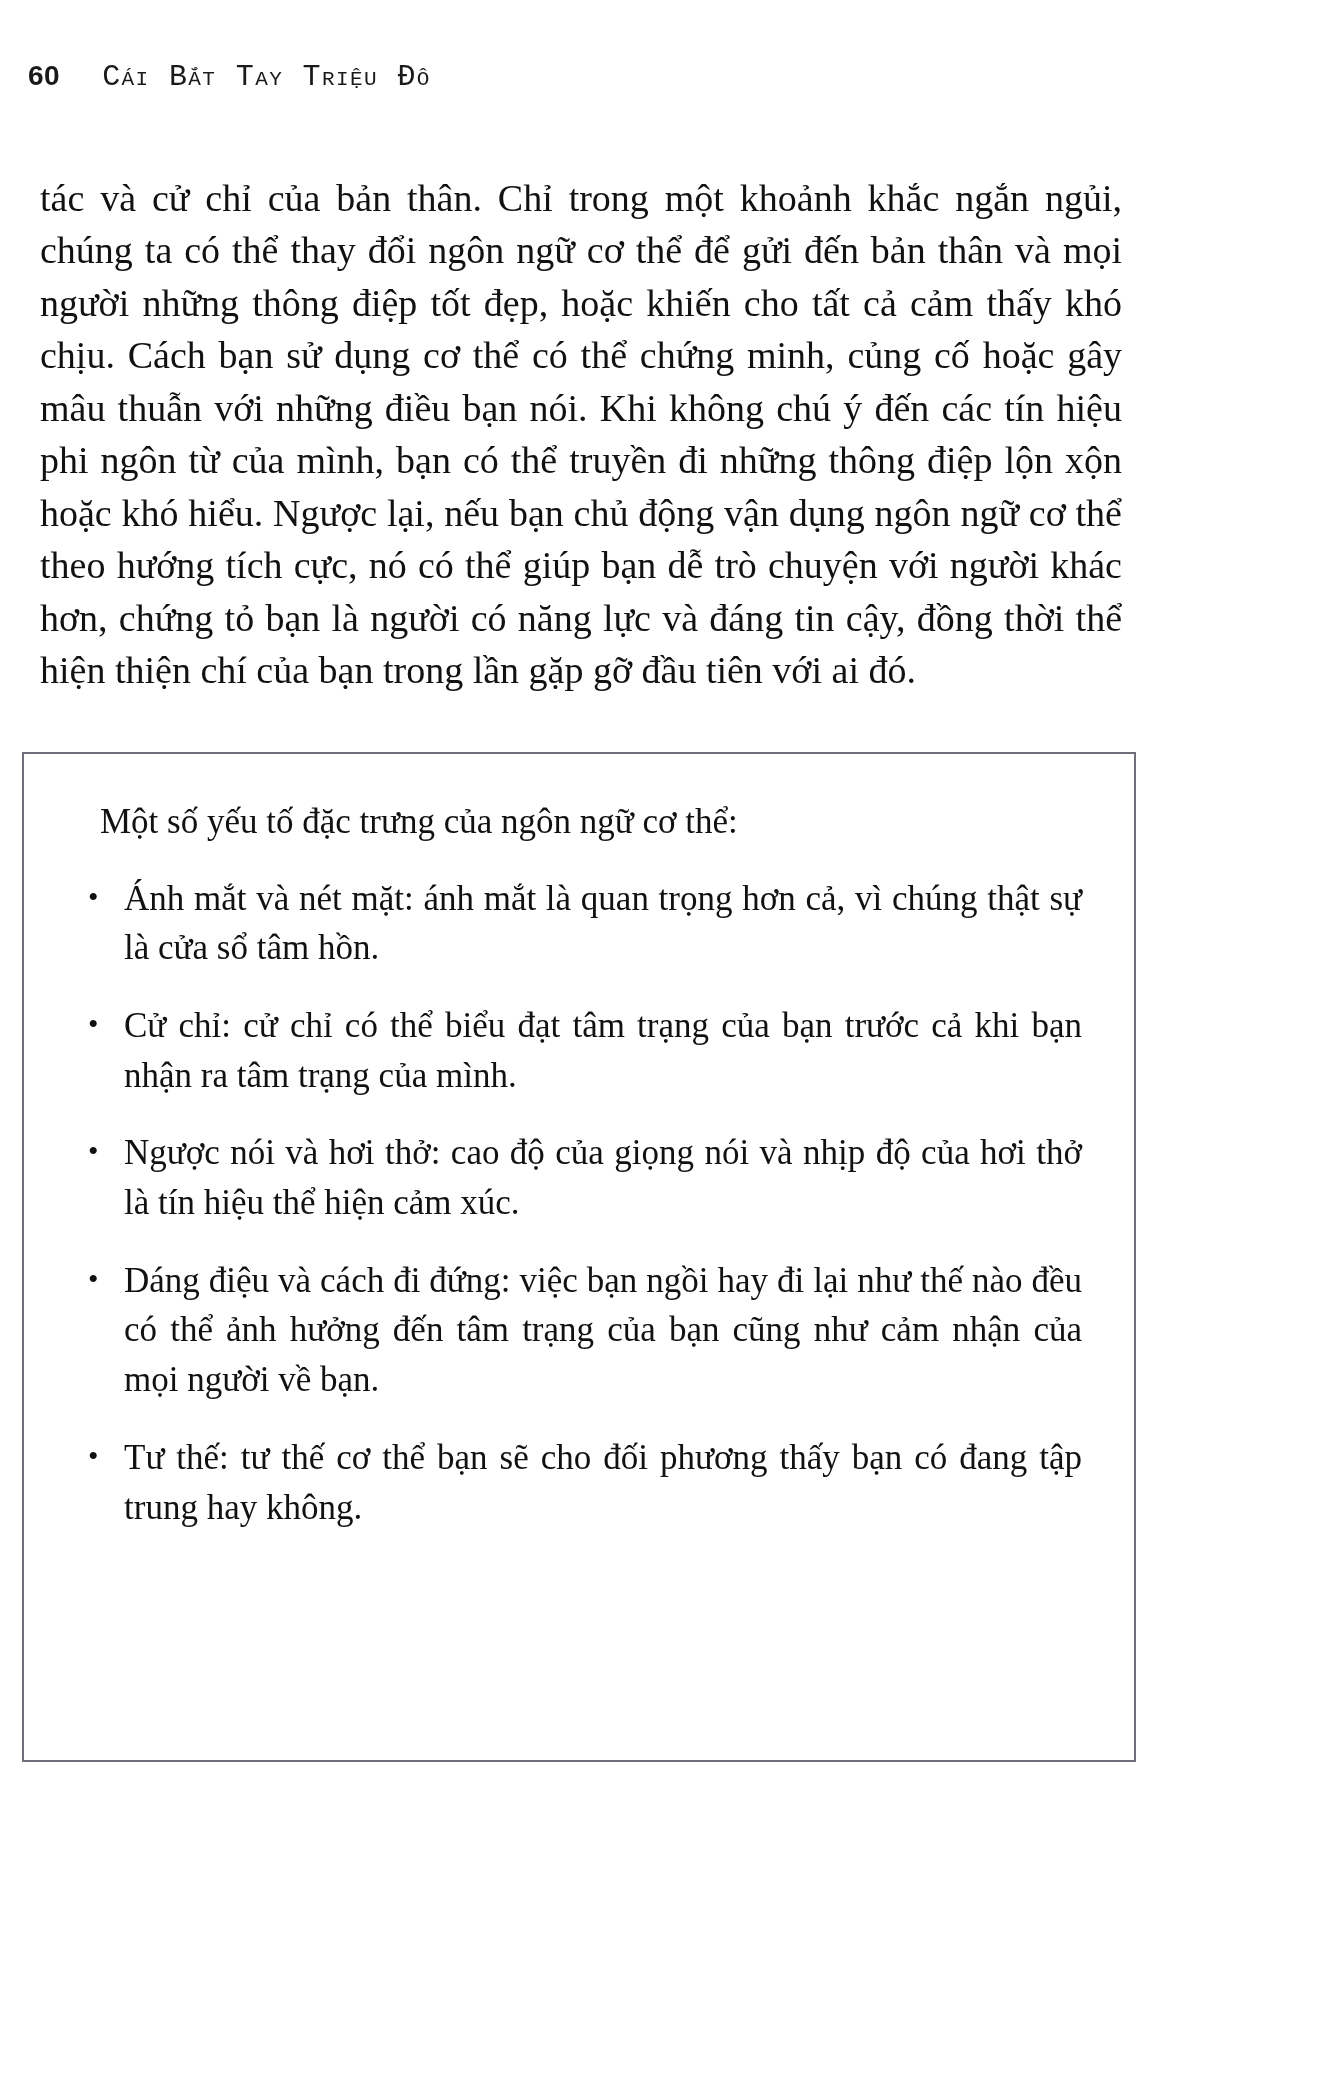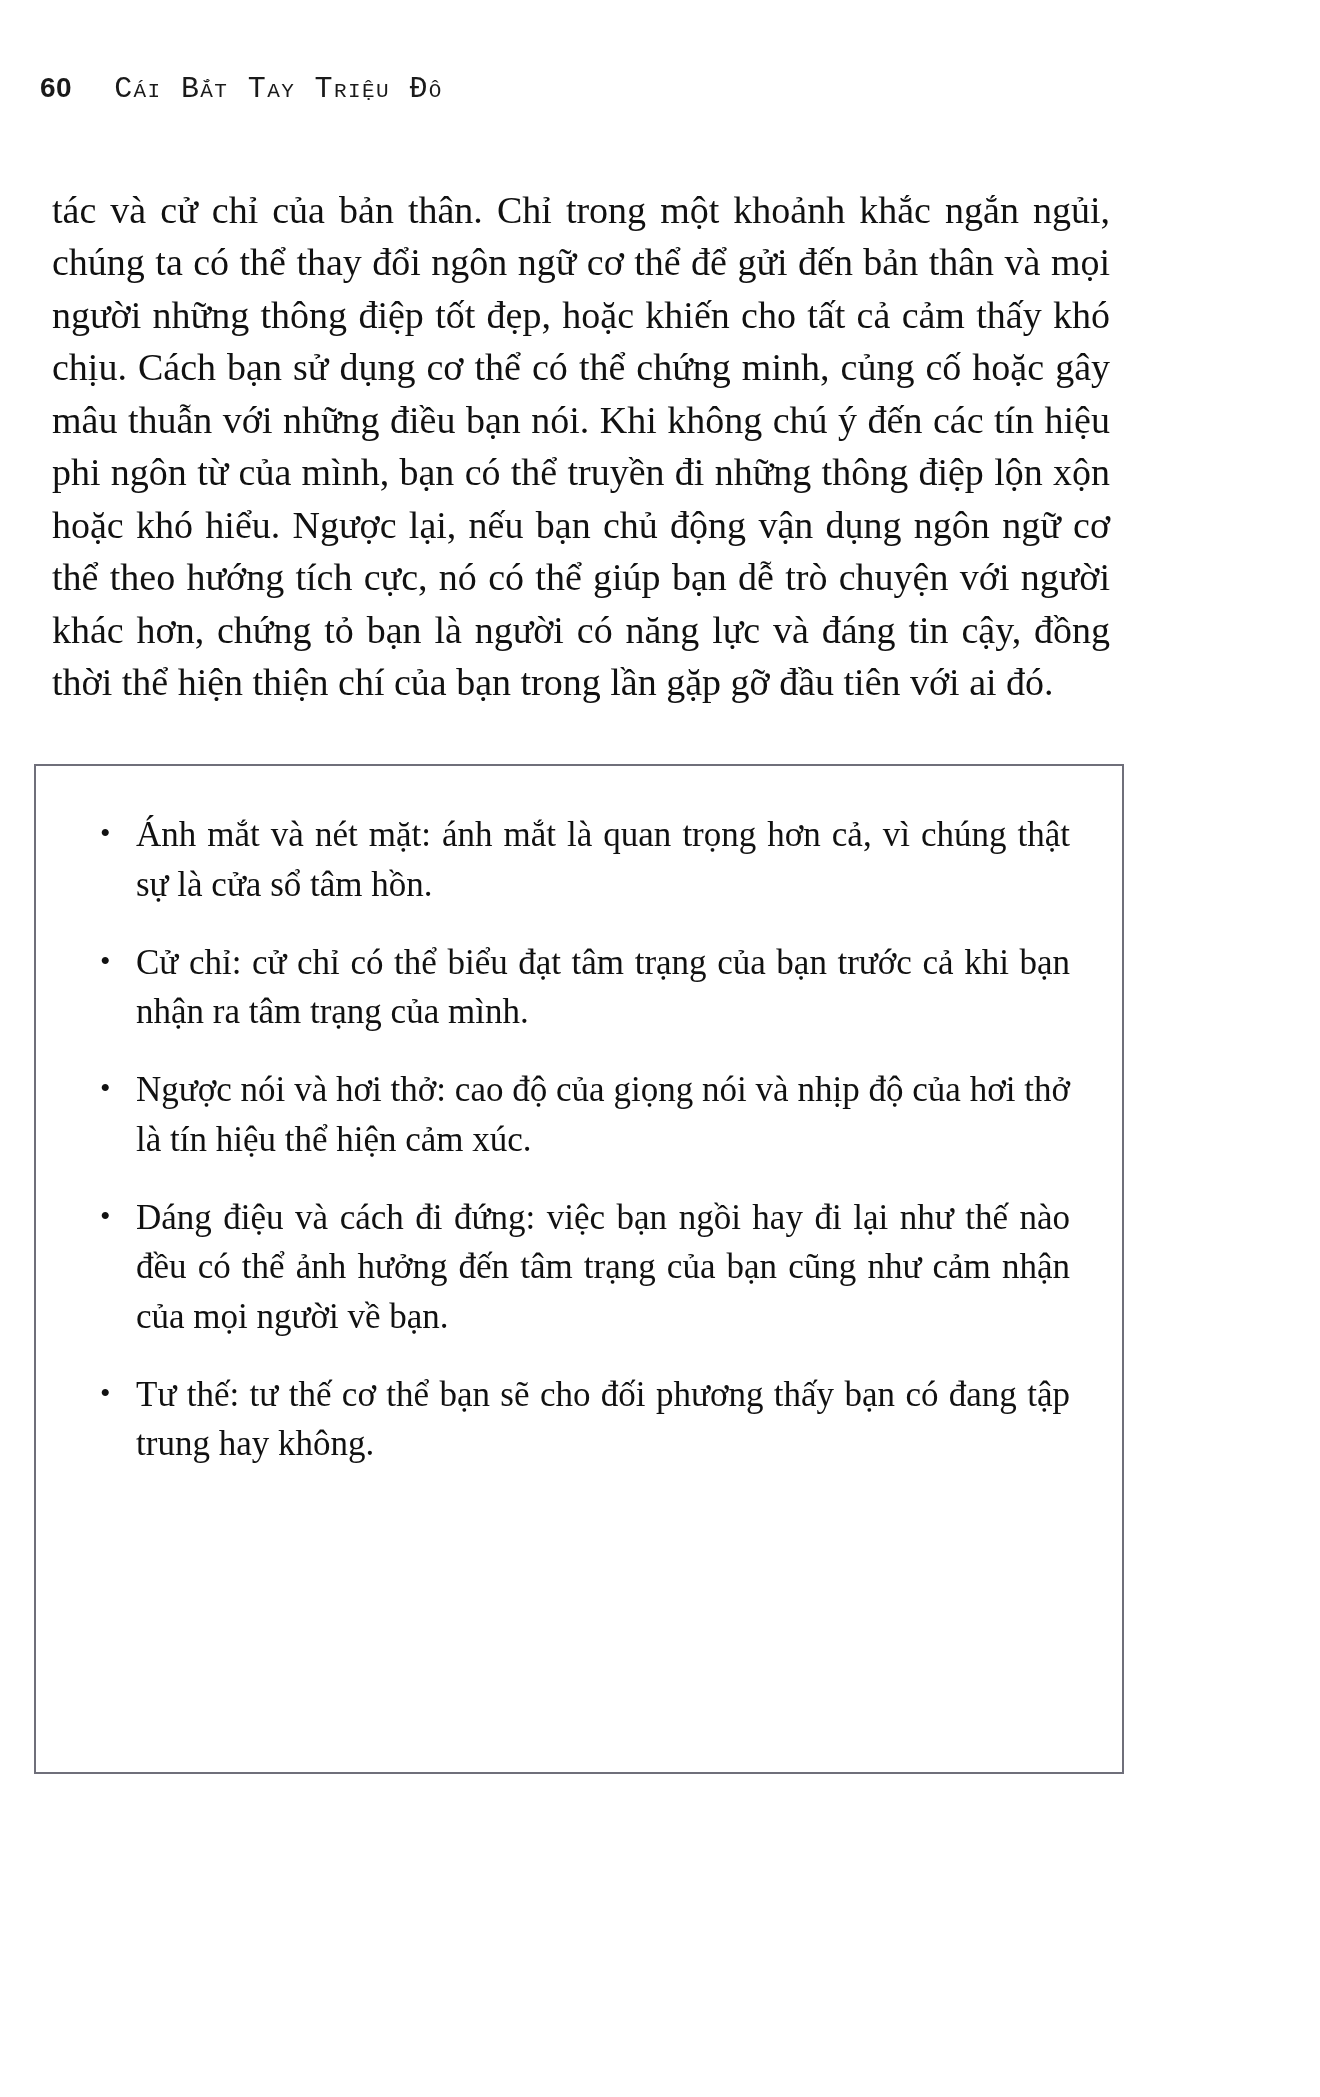--- a/index.html
+++ b/index.html
@@ -12,21 +12,21 @@
     min-height: 2097px;
     font-family: "Liberation Serif", serif;
     color: #111111;
     -webkit-font-smoothing: antialiased;
   }
   .page {
     position: relative;
     width: 1164px;
     min-height: 2097px;
     box-sizing: border-box;
-    padding: 12px;
+    padding: 0;
   }
   
   .running-head {
     display: flex;
     align-items: baseline;
     gap: 42px;
     padding: 22px 0 0 28px;
   }
   .folio {
     font-family: "Liberation Sans", sans-serif;
@@ -111,20 +111,21 @@
   <div class="running-head">
     <span class="folio">60</span>
     <span class="book-title">Cái Bắt Tay Triệu Đô</span>
   </div>
 
   <div class="body-text">
     <p>tác và cử chỉ của bản thân. Chỉ trong một khoảnh khắc ngắn ngủi, chúng ta có thể thay đổi ngôn ngữ cơ thể để gửi đến bản thân và mọi người những thông điệp tốt đẹp, hoặc khiến cho tất cả cảm thấy khó chịu. Cách bạn sử dụng cơ thể có thể chứng minh, củng cố hoặc gây mâu thuẫn với những điều bạn nói. Khi không chú ý đến các tín hiệu phi ngôn từ của mình, bạn có thể truyền đi những thông điệp lộn xộn hoặc khó hiểu. Ngược lại, nếu bạn chủ động vận dụng ngôn ngữ cơ thể theo hướng tích cực, nó có thể giúp bạn dễ trò chuyện với người khác hơn, chứng tỏ bạn là người có năng lực và đáng tin cậy, đồng thời thể hiện thiện chí của bạn trong lần gặp gỡ đầu tiên với ai đó.</p>
   </div>
 
   <div class="callout">
+    <p class="callout-intro">Một số yếu tố đặc trưng của ngôn ngữ cơ thể:</p>
     <ul class="callout-list">
       <li>
         <span class="bullet">•</span>
         <span class="term">Ánh mắt và nét mặt:</span><span> ánh mắt là quan trọng hơn cả, vì chúng thật sự là cửa sổ tâm hồn.</span>
       </li>
       <li>
         <span class="bullet">•</span>
         <span class="term">Cử chỉ:</span><span> cử chỉ có thể biểu đạt tâm trạng của bạn trước cả khi bạn nhận ra tâm trạng của mình.</span>
       </li>
       <li>

